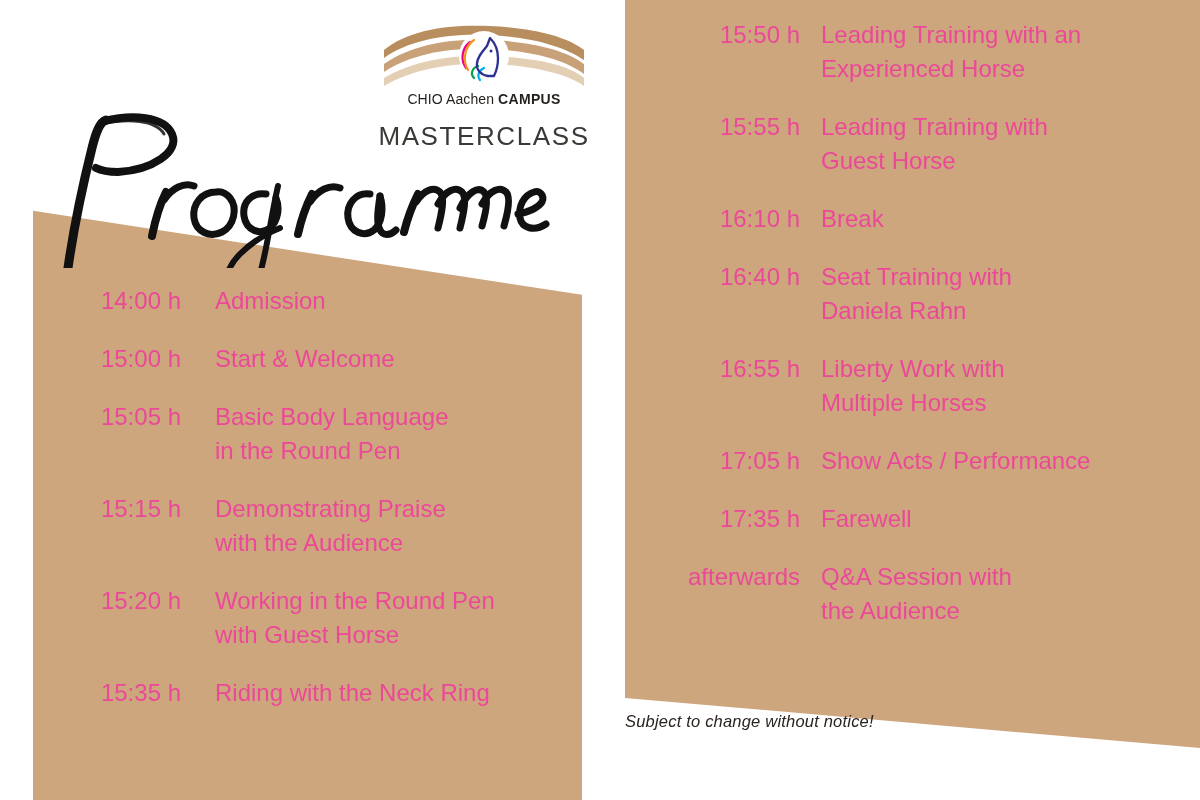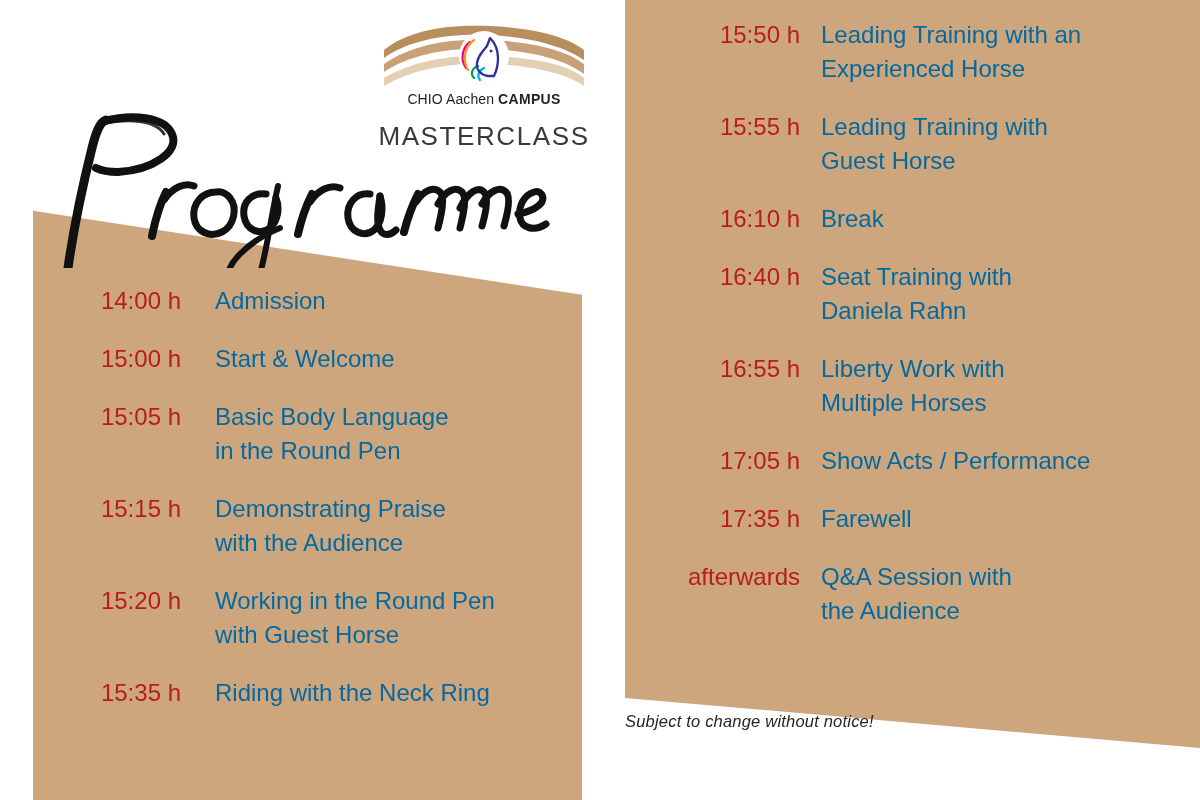--- a/index.html
+++ b/index.html
@@ -67,31 +67,31 @@
   .schedule.left  .row { margin-bottom:24px; }
   .schedule.right .row { margin-bottom:24px; }
 
   .time {
     flex:0 0 auto;
     text-align:right;
     font-size:24px;
     line-height:34px;
     font-weight:400;
     white-space:nowrap;
-    color:#b91c1c;
+    color:#ec4899;
   }
   .schedule.left  .time { width:148px; }
   .schedule.right .time { width:175px; }
 
   .desc {
     font-size:24px;
     line-height:34px;
     font-weight:400;
     white-space:pre-line;
-    color:#0369a1;
+    color:#ec4899;
   }
   .schedule.left  .desc { margin-left:34px; }
   .schedule.right .desc { margin-left:21px; }
 
   
   .footer-note {
     position:absolute;
     left:625px; top:712px;
     font-size:16.5px;
     font-style:italic;

